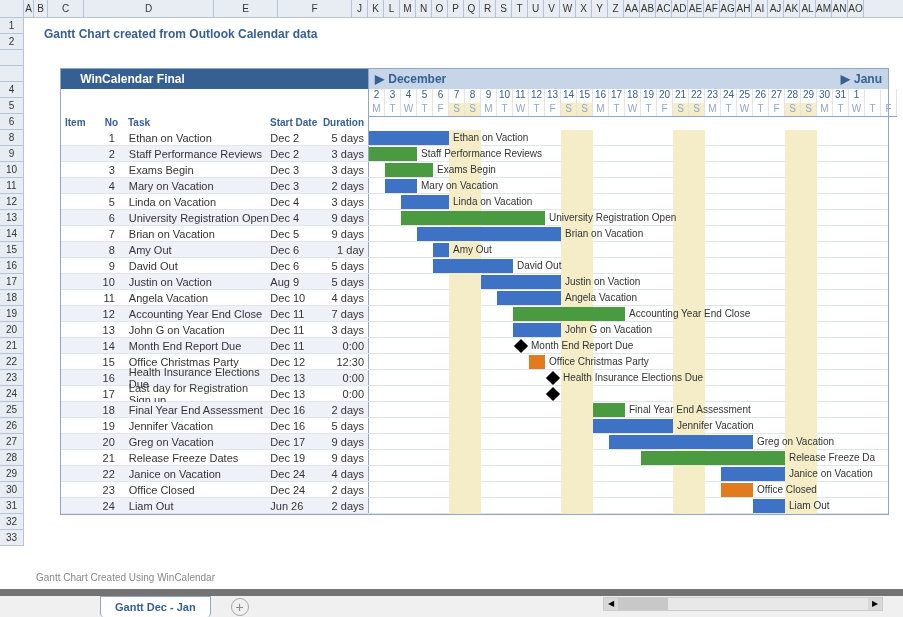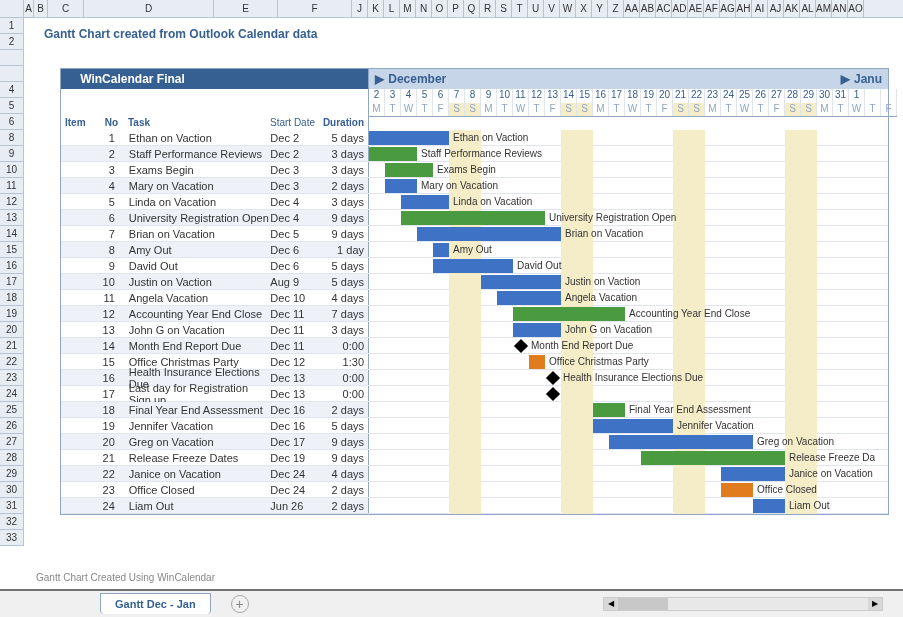--- a/index.html
+++ b/index.html
@@ -12,21 +12,21 @@
 .title-row { height: 32px; padding-left: 20px; font-size: 12px; font-weight: bold; color: #376092; display: flex; align-items: center; }
 .gantt-container { position: absolute; left: 36px; top: 50px; right: 14px; border: 1px solid #8fa6c5; }
 .gantt-header1 { display: flex; }
 .gantt-left-h1 { width: 308px; background: #376092; color: #fff; font-weight: bold; padding: 3px 6px; font-size: 12px; border-right: 1px solid #8fa6c5; }
 .gantt-right-h1 { flex: 1; background: #c6d5e8; color: #376092; font-weight: bold; padding: 3px 6px; font-size: 12px; display: flex; justify-content: space-between; }
 .gantt-header2 { display: flex; font-size: 10px; color: #376092; }
 .gantt-left-h2 { width: 308px; display: flex; align-items: flex-end; padding-bottom: 2px; border-right: 1px solid #8fa6c5; }
 .gantt-left-h2 .item { width: 36px; padding-left: 4px; font-weight: bold; margin-top: 28px; }
 .gantt-left-h2 .no { width: 22px; text-align: right; font-weight: bold; }
 .gantt-left-h2 .task { width: 152px; padding-left: 10px; font-weight: bold; }
-.gantt-left-h2 .sd { width: 52px; text-align: left; font-weight: normal; }
+.gantt-left-h2 .sd { width: 52px; text-align: left; font-weight: bold; }
 .gantt-left-h2 .dur { width: 46px; text-align: right; font-weight: bold; padding-right: 4px; }
 .gantt-right-h2 { flex: 1; position: relative; }
 .daynums { display: flex; height: 14px; }
 .daynums div { flex: none; width: 16px; text-align: center; border-right: 1px solid #e0e5ed; }
 .daydows { display: flex; height: 14px; border-bottom: 1px solid #8fa6c5; }
 .daydows div { flex: none; width: 16px; text-align: center; color: #8fa6c5; border-right: 1px solid #e0e5ed; }
 .daydows .wkend { background: #f5edc8; }
 .gantt-body { position: relative; }
 .gantt-row { display: flex; height: 16px; border-bottom: 1px solid #e0e5ed; }
 .gantt-row:nth-child(even) .gl { background: #eef2f8; }
@@ -37,21 +37,21 @@
 .gl .dur { width: 46px; text-align: right; padding-right: 4px; }
 .gr { flex: 1; position: relative; }
 .bar { position: absolute; top: 1px; height: 14px; }
 .bar.blue { background: #3e72c4; }
 .bar.green { background: #4a9a3f; }
 .bar.orange { background: #e07c1e; }
 .bar-lbl { position: absolute; top: 1px; font-size: 10px; color: #333; white-space: nowrap; line-height: 14px; }
 .diamond { position: absolute; top: 3px; width: 10px; height: 10px; background: #000; transform: rotate(45deg); }
 .wkend-col { position: absolute; top: 0; bottom: 0; width: 16px; background: #f5edc8; z-index: 0; }
 .footer-note { position: absolute; left: 36px; bottom: 34px; font-size: 10px; color: #888; }
-.sheet-tabs { position: absolute; bottom: 0; left: 0; right: 0; height: 28px; background: #f0f0f0; border-top: 2px solid #737373; display: flex; align-items: center; padding-left: 100px; }
+.sheet-tabs { position: absolute; bottom: 0; left: 0; right: 0; height: 28px; background: #f0f0f0; border-top: 7px solid #737373; display: flex; align-items: center; padding-left: 100px; }
 .sheet-tab { background: #fff; border: 1px solid #8fa6c5; border-bottom: none; padding: 4px 14px; font-size: 11px; font-weight: bold; color: #376092; border-radius: 0 0 4px 4px; margin-top: -1px; }
 .tab-add { margin-left: 20px; width: 18px; height: 18px; border: 1px solid #aaa; border-radius: 50%; text-align: center; line-height: 16px; color: #888; font-size: 14px; }
 .hscroll { position: absolute; right: 20px; bottom: 6px; width: 280px; height: 14px; background: #e8e8e8; border: 1px solid #ccc; }
 .hscroll-thumb { position: absolute; left: 14px; top: 0; width: 50px; height: 12px; background: #c8c8c8; }
 .hscroll-arr { position: absolute; top: 0; width: 14px; height: 12px; background: #d8d8d8; text-align: center; font-size: 8px; line-height: 12px; }
 .tri-right { color: #376092; margin-right: 4px; }
 </style>
 </head>
 <body>
 
@@ -401,21 +401,21 @@
           <div class="gr">
             <div class="diamond" style="left: 147px;"></div>
             <div class="bar-lbl" style="left: 162px;">Month End Report Due</div>
           </div>
         </div>
         <div class="gantt-row">
           <div class="gl">
             <div class="no">15</div>
             <div class="task">Office Christmas Party</div>
             <div class="sd">Dec 12</div>
-            <div class="dur">1:30</div>
+            <div class="dur">12:30</div>
           </div>
           <div class="gr">
             <div class="bar orange" style="left: 160px; width: 16px;"></div>
             <div class="bar-lbl" style="left: 180px;">Office Christmas Party</div>
           </div>
         </div>
         <div class="gantt-row">
           <div class="gl">
             <div class="no">16</div>
             <div class="task">Health Insurance Elections Due</div>

